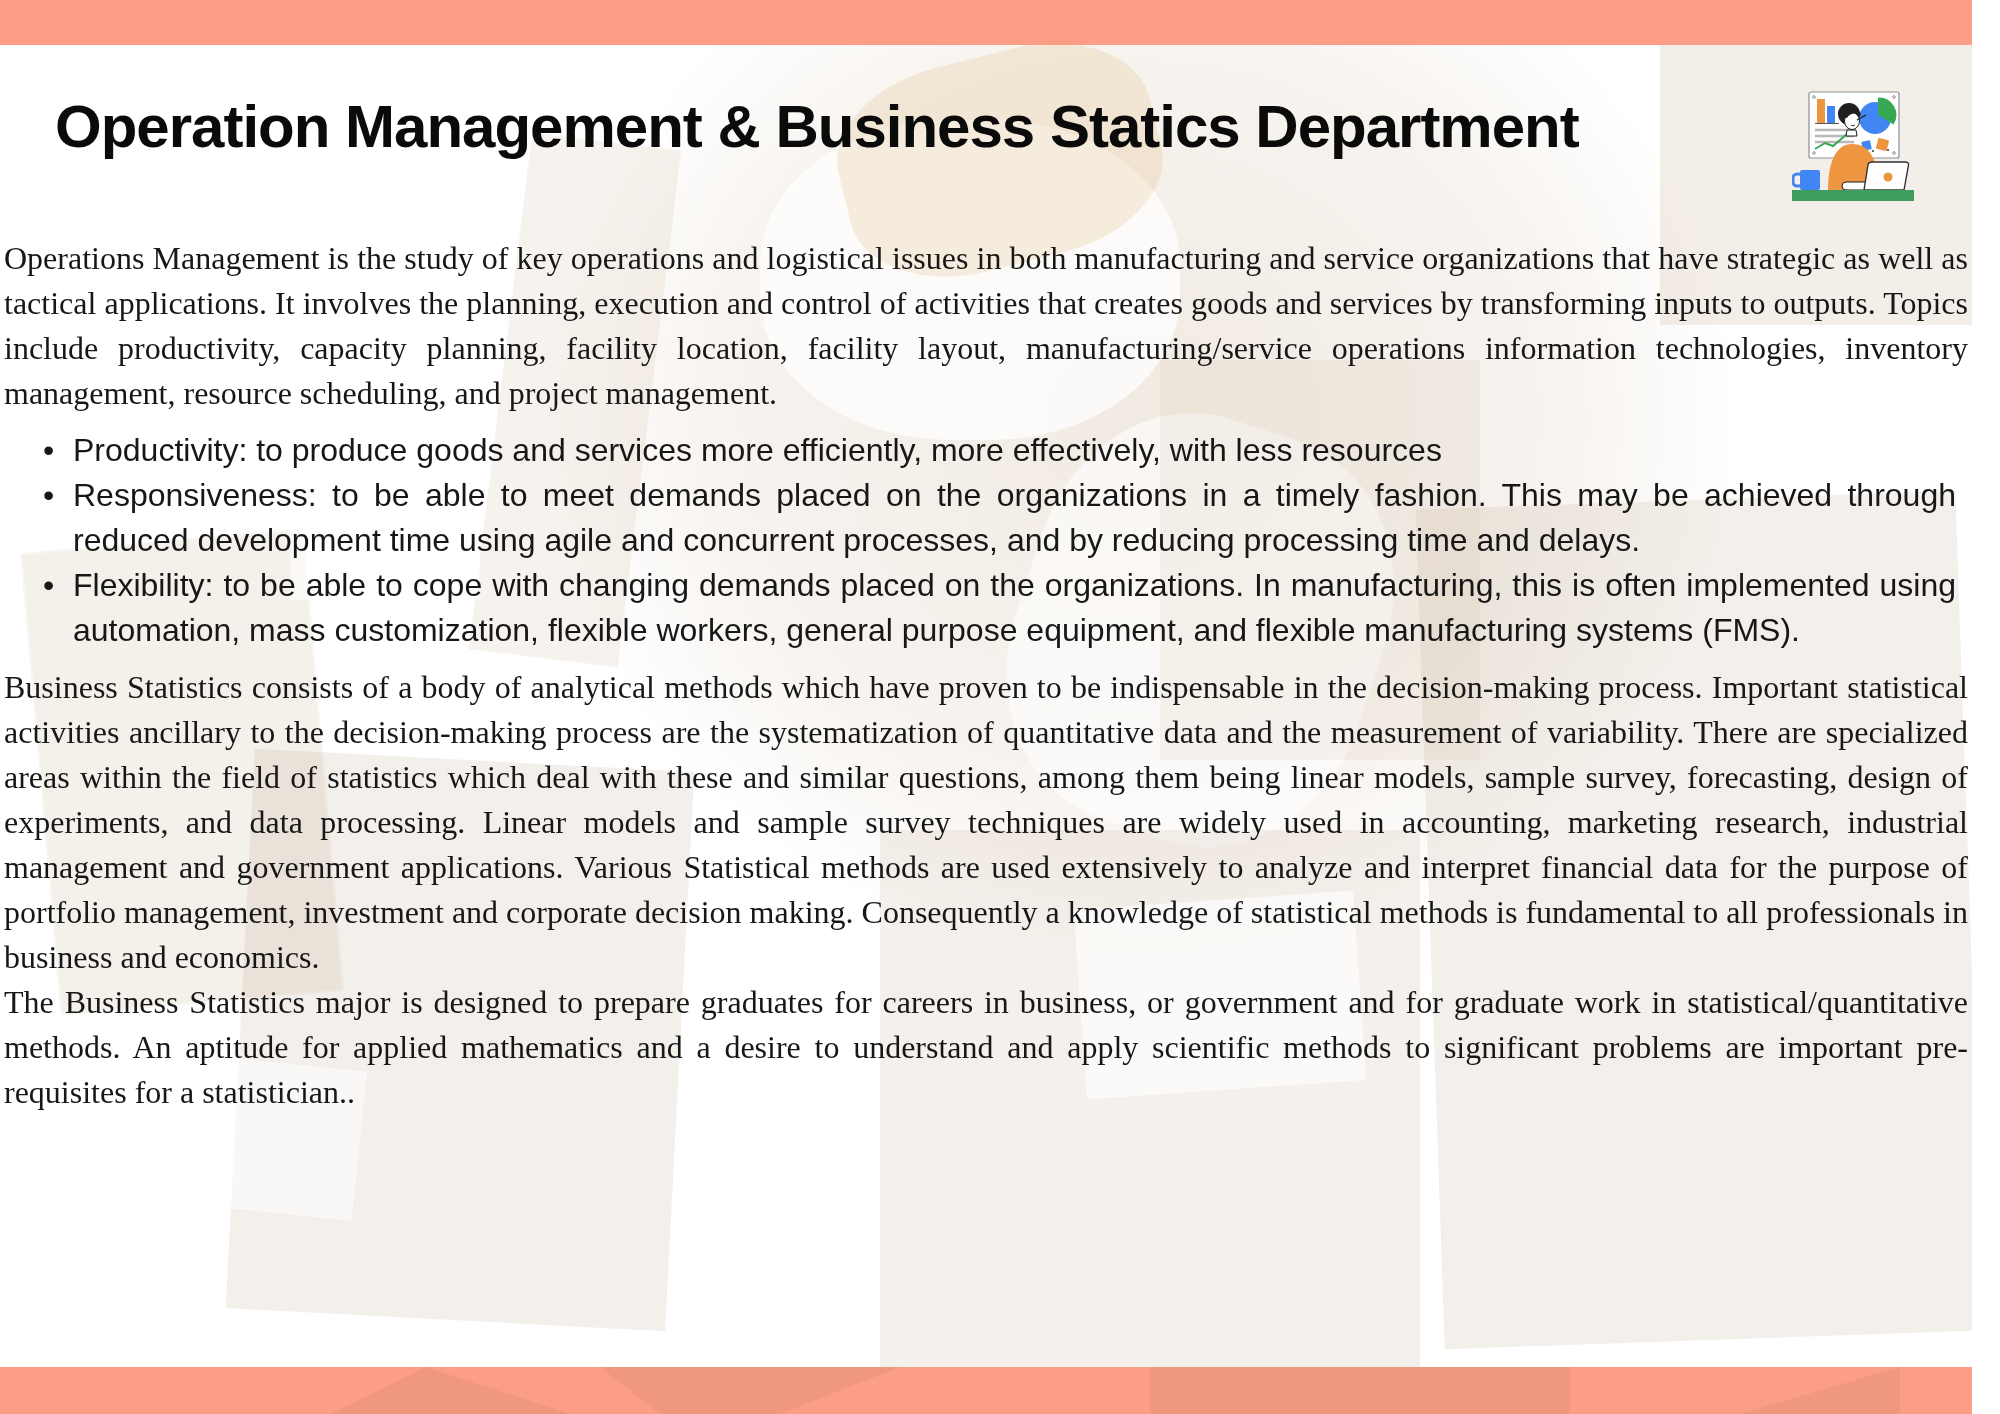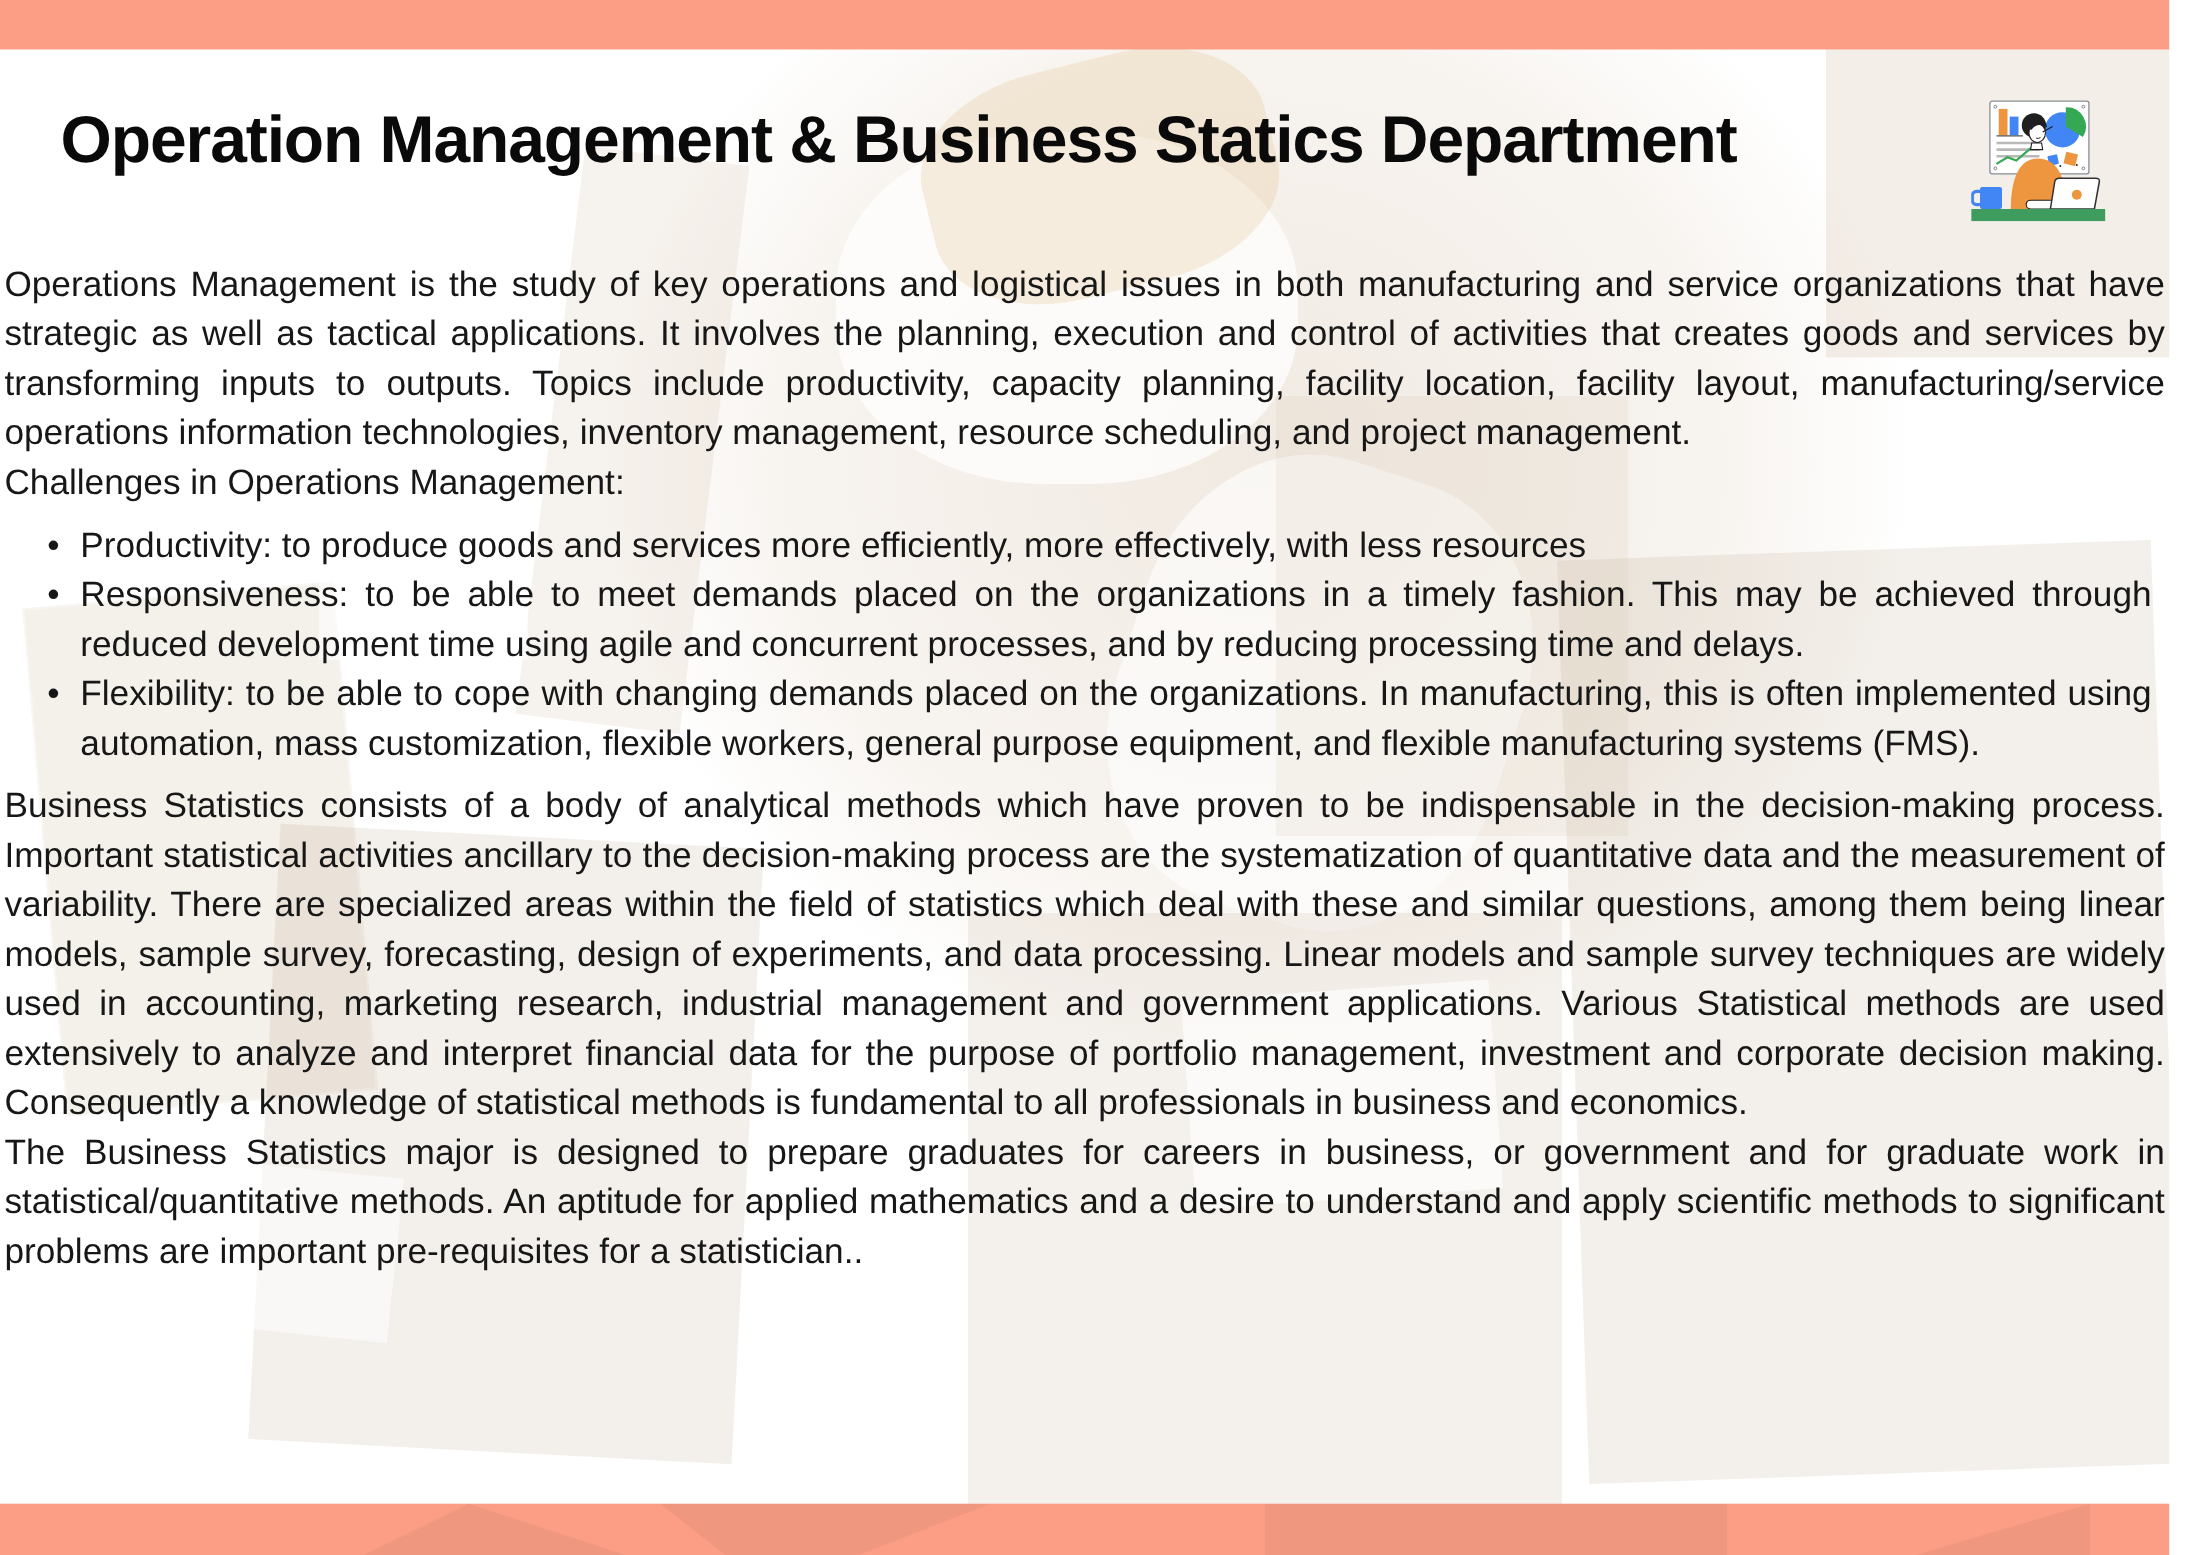--- a/index.html
+++ b/index.html
@@ -51,21 +51,21 @@
     white-space:nowrap;
   }
   .illustration{position:absolute;right:58px;top:84px;width:122px;height:122px;z-index:3;}
   
   .text-block{
     position:absolute;left:0;right:0;top:236px;z-index:3;
     padding:0 4px;
     font-size:32px;line-height:45px;color:#171717;
     text-align:justify;
   }
-  .text-block p{margin:0;}
+  .text-block p{margin:0;font-family:Liberation Serif, serif;}
   .text-block ul{margin:12px;padding:0 0 0 57px;list-style:none;}
   .text-block li{position:relative;}
   .text-block li::before{
     content:"\2022";
     position:absolute;left:-30px;top:0;
     font-size:32px;color:#171717;
   }
 </style>
 </head>
 <body>
@@ -147,21 +147,20 @@
 
       <g>
         <rect x="1" y="90" width="10" height="12" rx="4" fill="none" stroke="#4285F4" stroke-width="3"></rect>
         <rect x="8" y="86" width="20" height="20" rx="2" fill="#4285F4"></rect>
       </g>
     </svg>
   </div>
 
   <main class="text-block">
     <p>Operations Management is the study of key operations and logistical issues in both manufacturing and service organizations that have strategic as well as tactical applications. It involves the planning, execution and control of activities that creates goods and services by transforming inputs to outputs. Topics include productivity, capacity planning, facility location, facility layout, manufacturing/service operations information technologies, inventory management, resource scheduling, and project management.</p>
-    <p>Challenges in Operations Management:</p>
     <ul>
       <li>Productivity: to produce goods and services more efficiently, more effectively, with less resources</li>
       <li>Responsiveness: to be able to meet demands placed on the organizations in a timely fashion. This may be achieved through reduced development time using agile and concurrent processes, and by reducing processing time and delays.</li>
       <li>Flexibility: to be able to cope with changing demands placed on the organizations. In manufacturing, this is often implemented using automation, mass customization, flexible workers, general purpose equipment, and flexible manufacturing systems (FMS).</li>
     </ul>
     <p>Business Statistics consists of a body of analytical methods which have proven to be indispensable in the decision-making process. Important statistical activities ancillary to the decision-making process are the systematization of quantitative data and the measurement of variability. There are specialized areas within the field of statistics which deal with these and similar questions, among them being linear models, sample survey, forecasting, design of experiments, and data processing. Linear models and sample survey techniques are widely used in accounting, marketing research, industrial management and government applications. Various Statistical methods are used extensively to analyze and interpret financial data for the purpose of portfolio management, investment and corporate decision making. Consequently a knowledge of statistical methods is fundamental to all professionals in business and economics.</p>
     <p>The Business Statistics major is designed to prepare graduates for careers in business, or government and for graduate work in statistical/quantitative methods. An aptitude for applied mathematics and a desire to understand and apply scientific methods to significant problems are important pre-requisites for a statistician..</p>
   </main>
 
   <div class="bottom-bar">

